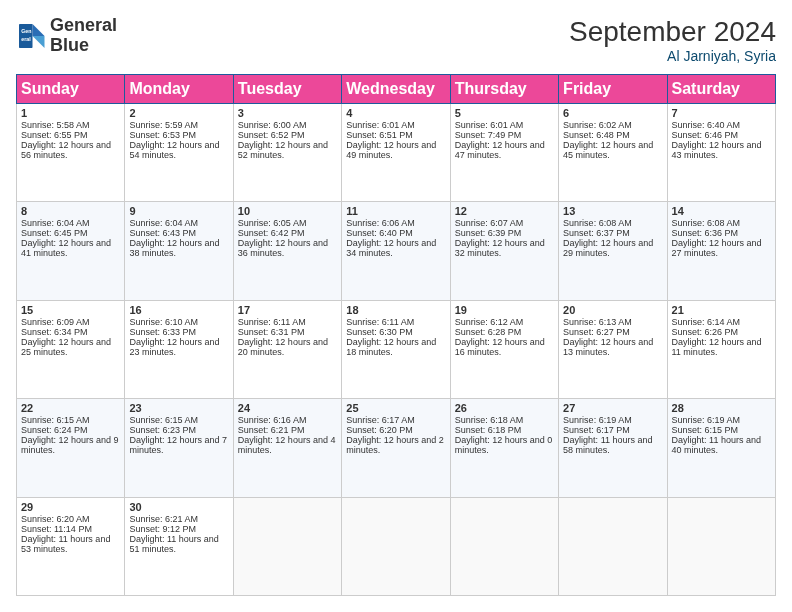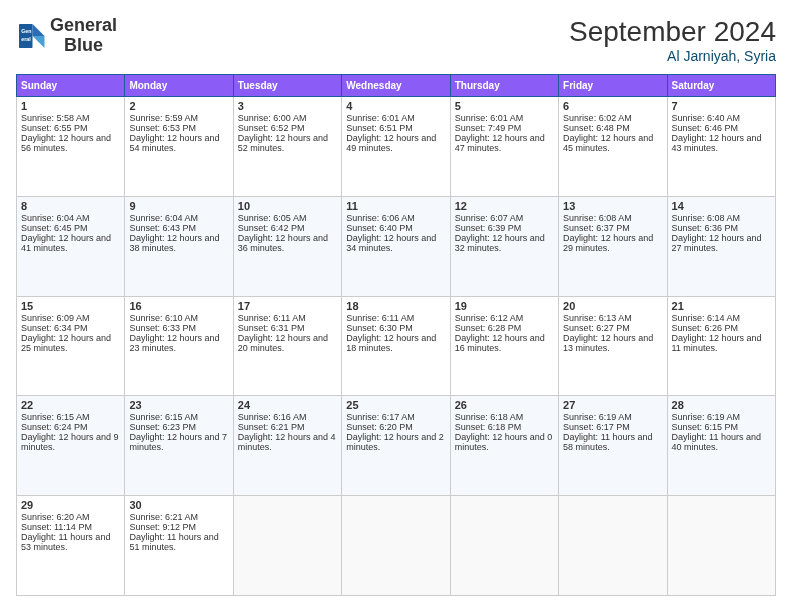--- a/index.html
+++ b/index.html
@@ -26,21 +26,20 @@
     .logo {
       display: flex;
       align-items: center;
       gap: 4px;
     }
     .logo-text {
       font-size: 18px;
       font-weight: bold;
       color: #333;
       line-height: 1.1;
-      text-align: center;
     }
     .logo-icon {
       width: 30px;
       height: 30px;
     }
     .title-block {
       text-align: right;
     }
     .month-title {
       font-size: 28px;
@@ -52,23 +51,23 @@
       color: #0c4a6e;
     }
     .calendar {
       flex: 1;
       border: 1px solid #ccc;
       border-collapse: collapse;
       width: 100%;
       table-layout: fixed;
     }
     .calendar th {
-      background: #8b5cf6;
+      background: #ec4899;
       color: #fff;
-      font-size: 10px;
+      font-size: 16px;
       font-weight: bold;
       padding: 5px 4px;
       border: 1px solid #1e5a9c;
       text-align: left;
     }
     .calendar td {
       border: 1px solid #ccc;
       vertical-align: top;
       padding: 3px 4px;
       font-size: 9px;

